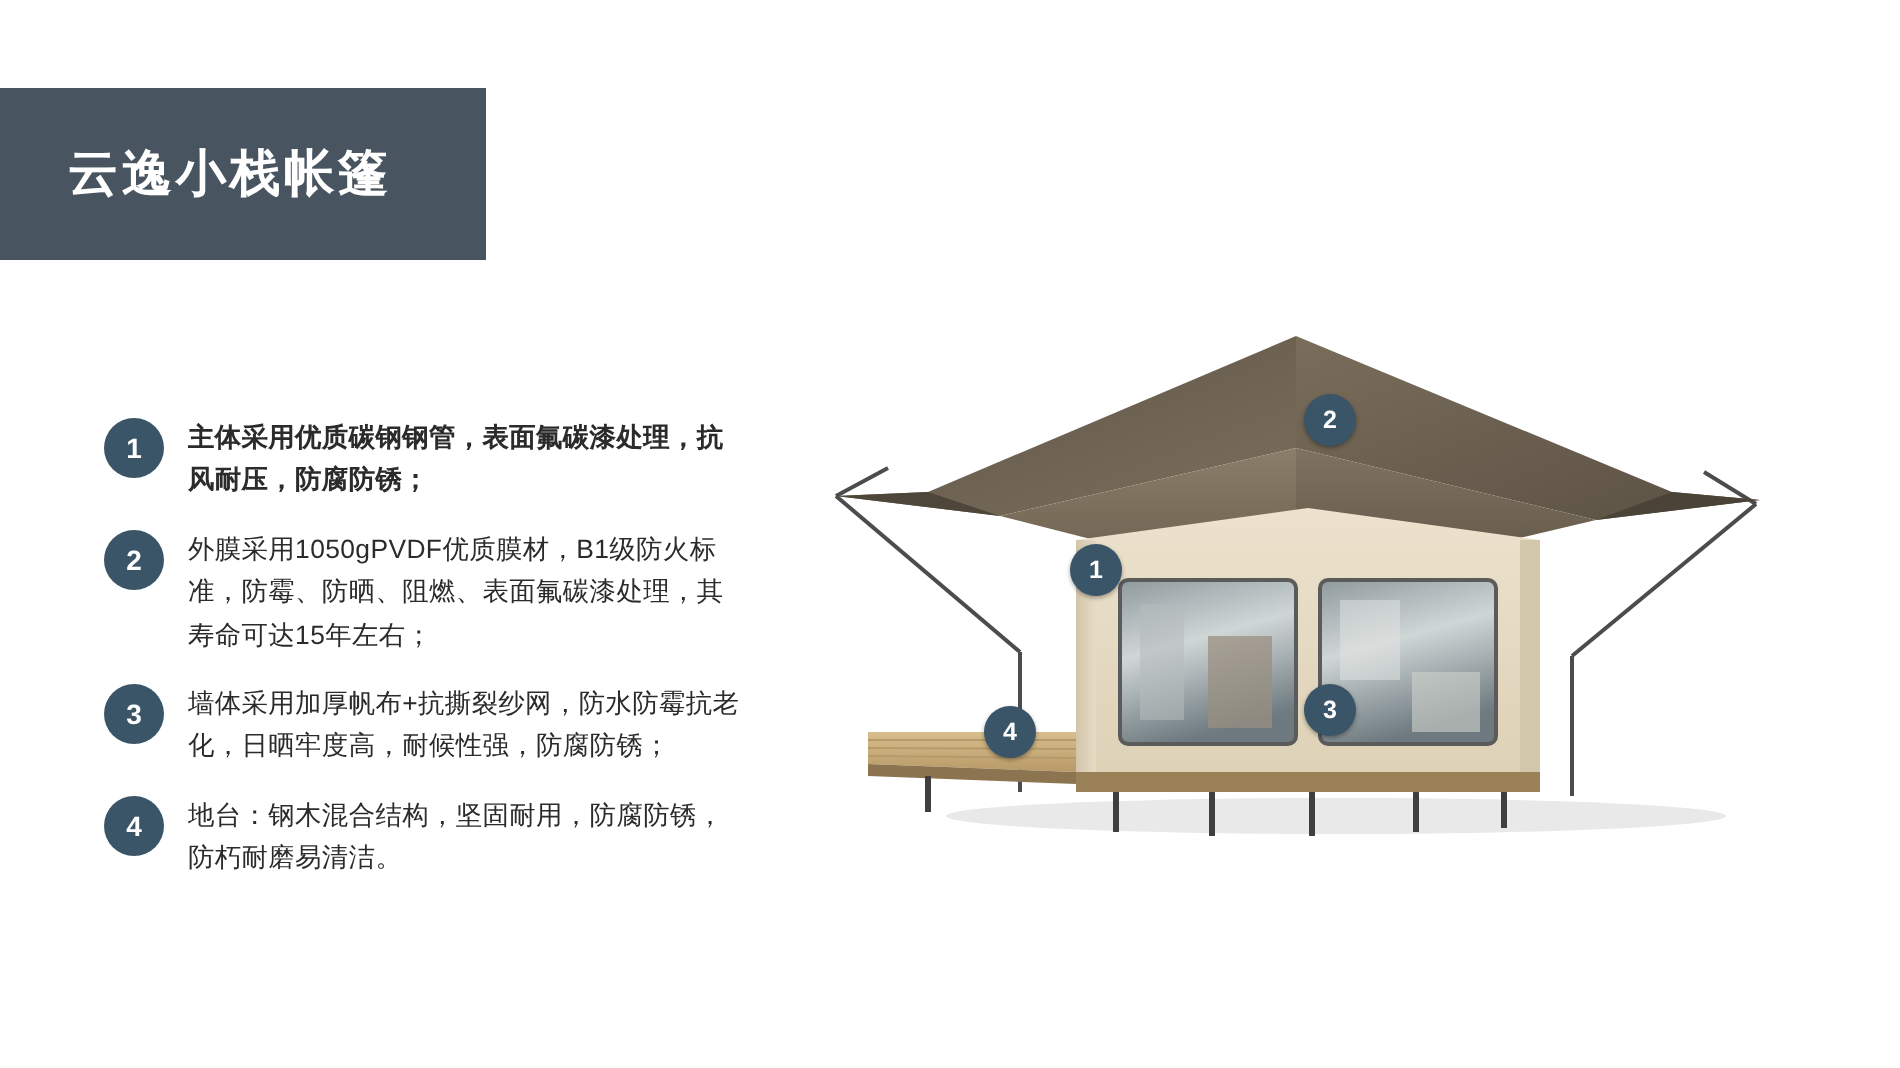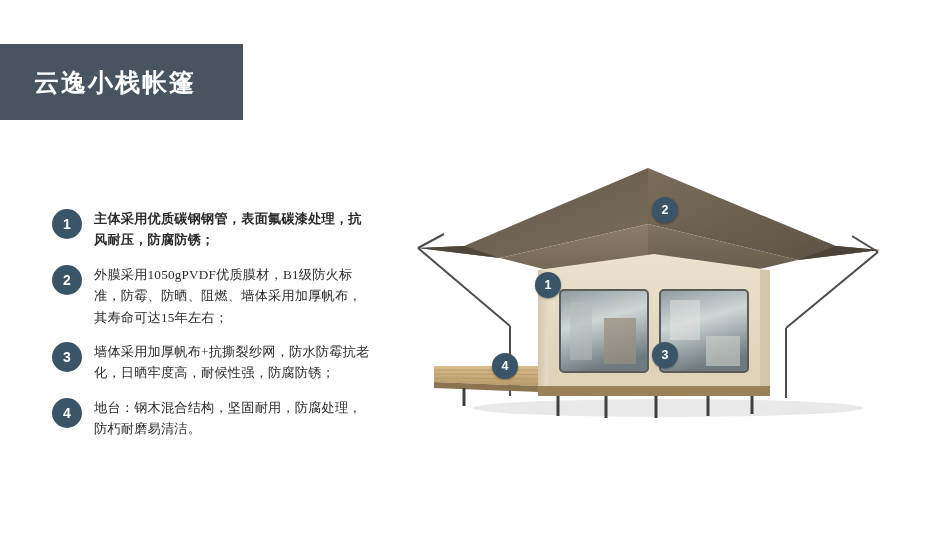--- a/index.html
+++ b/index.html
@@ -12,21 +12,21 @@
   #page {
     position: relative;
     width: 950px; height: 534px;
     background: #ffffff;
   }
 
   
   #title-banner {
     position: absolute;
     left: 0; top: 44px;
-    width: 243px; height: 76px;
+    width: 243px; height: 86px;
     background: #48545f;
     display: flex;
     align-items: center;
     padding-left: 34px;
   }
   #title-text {
     color: #ffffff;
     font-size: 25px;
     font-weight: bold;
     letter-spacing: 2px;
@@ -57,21 +57,21 @@
     align-items: center;
     justify-content: center;
     margin-right: 12px;
     margin-top: 1px;
   }
   .feature-text {
     font-size: 13.2px;
     line-height: 1.62;
     color: #2b2b2b;
     letter-spacing: 0.2px;
-    font-family: Liberation Serif, serif;
+    font-family: Liberation Sans, sans-serif;
   }
   .feature-item.bold .feature-text { font-weight: bold; }
 
   
   #illustration {
     position: absolute;
     left: 378px; top: 150px;
     width: 560px; height: 300px;
   }
   #illustration svg { display: block; }
@@ -106,31 +106,31 @@
 
   <div id="feature-list">
 
     <div class="feature-item bold">
       <div class="feature-badge">1</div>
       <div class="feature-text">主体采用优质碳钢钢管，表面氟碳漆处理，抗风耐压，防腐防锈；</div>
     </div>
 
     <div class="feature-item">
       <div class="feature-badge">2</div>
-      <div class="feature-text">外膜采用1050gPVDF优质膜材，B1级防火标准，防霉、防晒、阻燃、墙体采用加厚帆布，其寿命可达15年左右；</div>
+      <div class="feature-text">外膜采用1050gPVDF优质膜材，B1级防火标准，防霉、防晒、阻燃、表面氟碳漆处理，其寿命可达15年左右；</div>
     </div>
 
     <div class="feature-item">
       <div class="feature-badge">3</div>
       <div class="feature-text">墙体采用加厚帆布+抗撕裂纱网，防水防霉抗老化，日晒牢度高，耐候性强，防腐防锈；</div>
     </div>
 
     <div class="feature-item">
       <div class="feature-badge">4</div>
-      <div class="feature-text">地台：钢木混合结构，坚固耐用，防腐处理，防朽耐磨易清洁。</div>
+      <div class="feature-text">地台：钢木混合结构，坚固耐用，防腐防锈，防朽耐磨易清洁。</div>
     </div>
 
   </div>
 
   <div id="illustration">
     <svg width="560" height="300" viewBox="0 0 560 300" xmlns="http://www.w3.org/2000/svg">
       <defs>
         <linearGradient id="gCanopyL" x1="0" y1="0" x2="1" y2="1">
           <stop offset="0%" stop-color="#5e5446"></stop>
           <stop offset="100%" stop-color="#7b6e5c"></stop>

